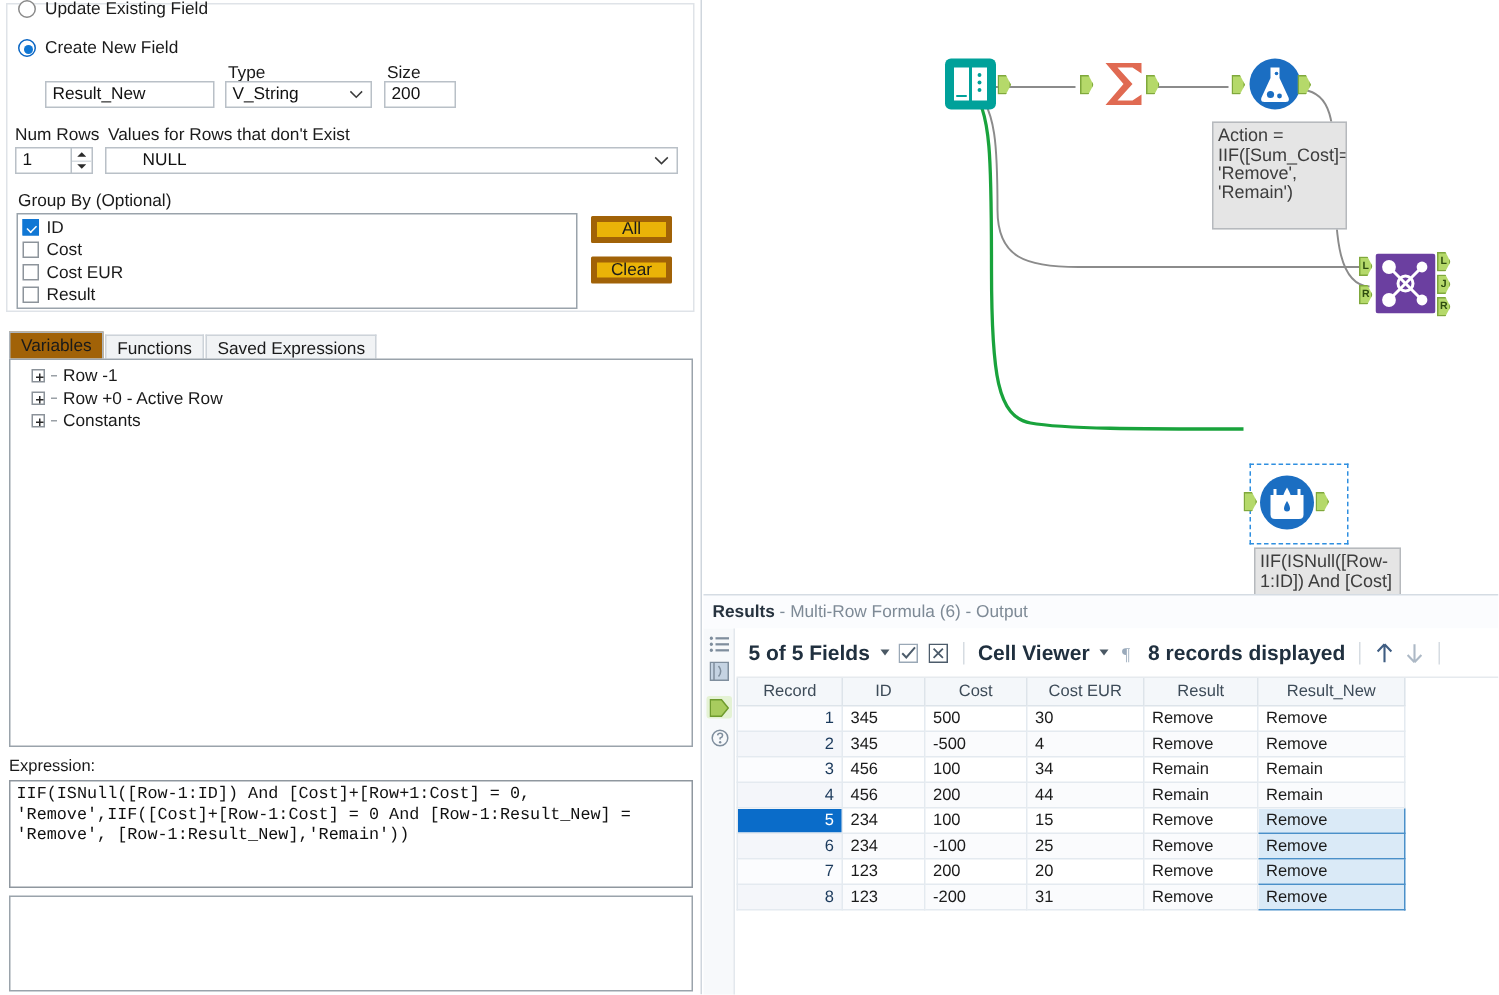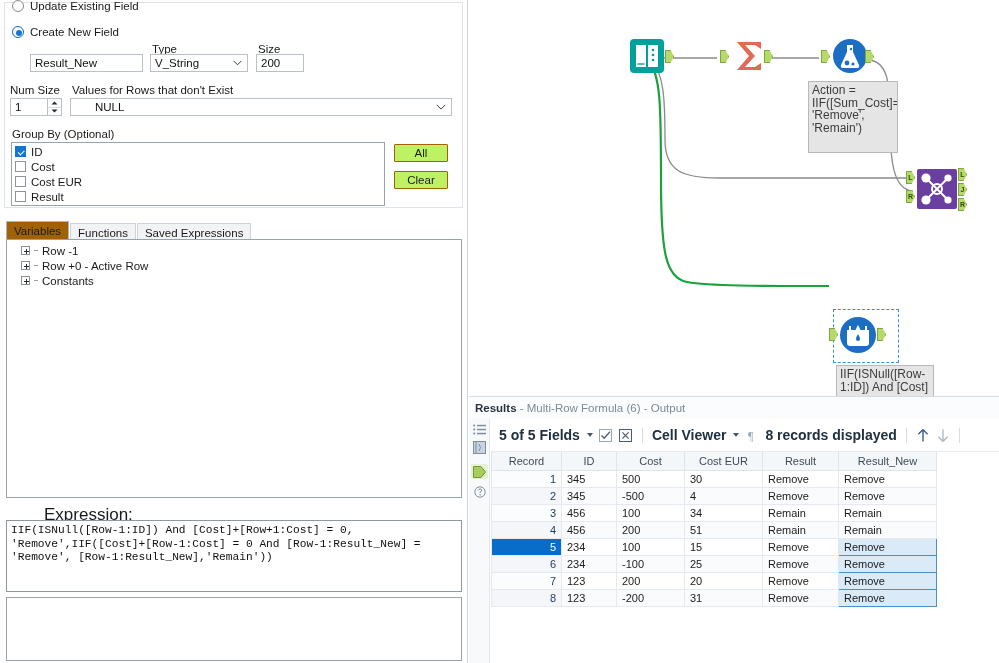--- a/index.html
+++ b/index.html
@@ -71,21 +71,21 @@
   }
   .cbx.on { background:#1077d4; border-color:#1077d4; }
   .cbx.on::after {
     content:""; position:absolute; left:2px; top:3px; width:5px; height:2.5px;
     border-left:1.6px solid #fff; border-bottom:1.6px solid #fff;
     transform:rotate(-45deg);
   }
   .chk-lbl { font-size:11.5px; color:#1a1a1a; }
 
   .btn {
-    position:absolute; border:1px solid #a16207; background:#bef264;
+    position:absolute; border:4px solid #a16207; background:#eab308;
     font-size:11.5px; color:#1a1a1a;
     display:flex; align-items:center; justify-content:center;
     border-radius:1px;
   }
 
   
   .tabstrip { position:absolute; display:flex; align-items:flex-end; }
   .tab {
     font-size:11.5px; padding:3px 7px 3px 7px; border:1px solid #cdd3d9;
     border-bottom:none; background:#f1f3f5; color:#1a1a1a; margin-right:1px;
@@ -102,21 +102,21 @@
     position:relative; flex:none;
   }
   .plus::before, .plus::after {
     content:""; position:absolute; background:#2a2a2a;
   }
   .plus::before { left:1.5px; top:3.5px; width:5px; height:1px; }
   .plus::after { left:3.5px; top:1.5px; width:1px; height:5px; }
   .tree-lbl { font-size:11.5px; color:#1a1a1a; }
   .tree-dash { width:4px; height:1px; background:#9aa0a6; flex:none; }
 
-  .expr-label { position:absolute; font-size:17px; color:#1a1a1a;margin-left:38px; }
+  .expr-label { position:absolute; font-size:11px; color:#1a1a1a; }
   .expr-box {
     position:absolute; border:1px solid #8f979f; background:#fff;
     font-family:"Liberation Mono", monospace; font-size:11.2px;
     color:#111; padding:3px 4px; line-height:13.5px;
     white-space:pre-wrap; word-break:break-word; overflow:hidden;
   }
 
   
   #canvas {
     position:absolute; left:469px; top:0; width:530px; height:396px;
@@ -229,21 +229,21 @@
     <span>V_String</span>
     <span class="chev">
       <svg width="9" height="6" viewBox="0 0 9 6">
           <path d="M0.6 0.9 L4.5 4.8 L8.4 0.9" fill="none" stroke="#3b3b3b" stroke-width="1"></path>
         </svg>
     </span>
   </div>
 
   <div class="txtbox" style="left:256px; top:54px; width:48px; height:18px;">200</div>
 
-  <div class="fld-label" style="left:10px; top:84px;">Num Size</div>
+  <div class="fld-label" style="left:10px; top:84px;">Num Rows</div>
   <div class="fld-label" style="left:72px; top:84px;">Values for Rows that don't Exist</div>
 
   <div class="txtbox" style="left:10px; top:98px; width:38px; height:18px;">1</div>
   <div class="spinbtns" style="left:48px; top:98px; height:18px;">
     <div>
         <svg width="7" height="4" viewBox="0 0 7 4">
           <path d="M3.5 0.5 L6.5 3.5 L0.5 3.5 Z" fill="#2a2a2a"></path>
         </svg>
       </div>
     <div>
@@ -526,21 +526,21 @@
               <td>456</td>
               <td>100</td>
               <td>34</td>
               <td>Remain</td>
               <td>Remain</td>
             </tr>
             <tr class="alt">
               <td class="rec">4</td>
               <td>456</td>
               <td>200</td>
-              <td>51</td>
+              <td>44</td>
               <td>Remain</td>
               <td>Remain</td>
             </tr>
             <tr>
               <td class="rec rec-selected">5</td>
               <td>234</td>
               <td>100</td>
               <td>15</td>
               <td>Remove</td>
               <td class="cell-selected first-sel">Remove</td>

